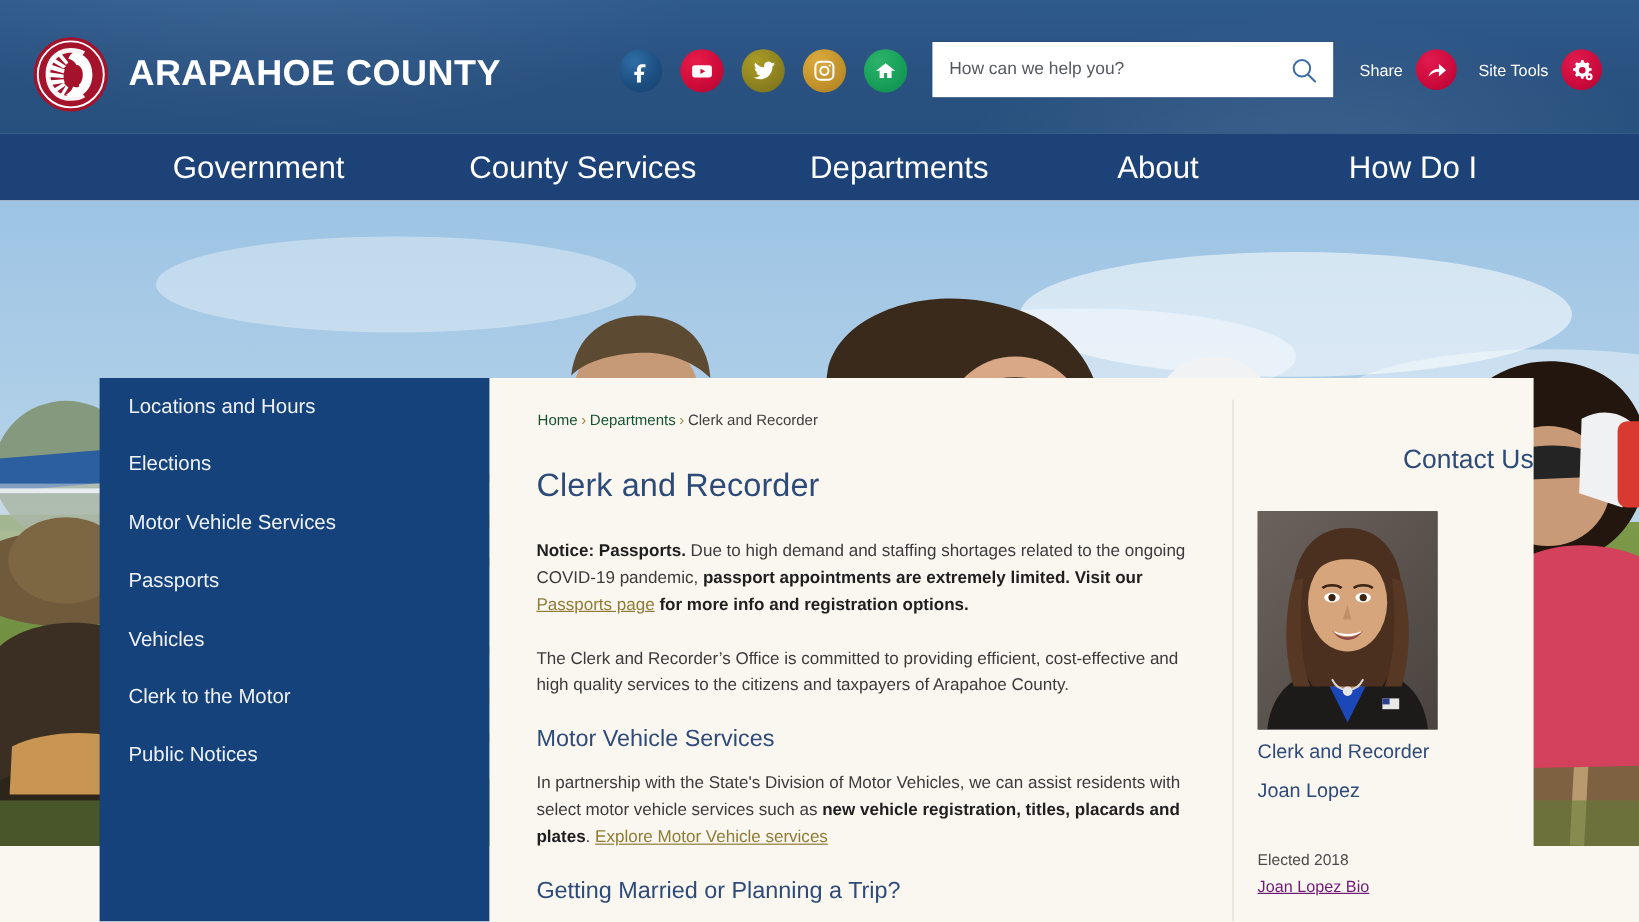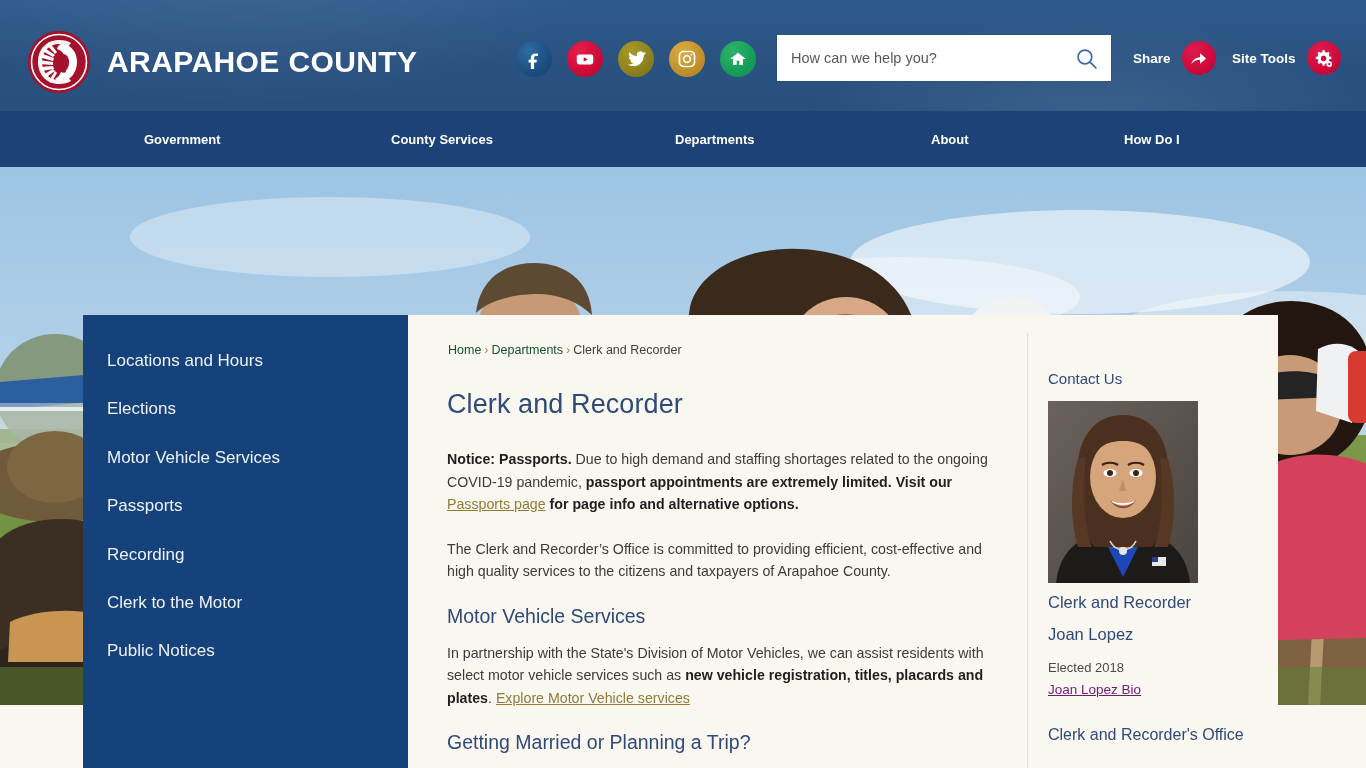--- a/index.html
+++ b/index.html
@@ -55,57 +55,57 @@
     padding: 0 14px; font-size: 14.5px; color: #33353a;
     font-family: "Liberation Sans", sans-serif; background: transparent;
   }
   .searchbox input::placeholder { color: #55585e; }
   .search-btn {
     width: 50px; height: 100%; border: 0; background: transparent; cursor: pointer;
     display: flex; align-items: center; justify-content: center;
   }
 
   .hdr-tool { position: absolute; display: flex; align-items: center; gap: 11px; }
-  .hdr-tool .lbl { color: #fff; font-size: 13.5px; font-weight: 700; white-space: nowrap; }
+  .hdr-tool .lbl { color: #fff; font-size: 13.5px; font-weight: 400; white-space: nowrap; }
   .hdr-circle {
     width: 34px; height: 34px; border-radius: 50%;
     background: radial-gradient(circle at 36% 28%, #e01a4e 0%, #cc0a3c 60%, #ae0431 100%);
     display: flex; align-items: center; justify-content: center; cursor: pointer;
   }
   #share-tool { left: 1133px; top: 41px; }
   #sitetools-tool { left: 1232px; top: 41px; }
 
   
   .nav {
     position: absolute; top: 111px; left: 0; width: 1366px; height: 56px;
     background: #1c4278;
     display: flex; align-items: center;
   }
   .nav-inner { position: relative; width: 1366px; height: 100%; }
   .nav-item {
     position: absolute; top: 0; height: 100%; display: flex; align-items: center;
-    color: #ffffff; font-size: 13px; cursor: pointer; white-space: nowrap; font-weight: bold;
+    color: #ffffff; font-size: 26px; cursor: pointer; white-space: nowrap;
   }
   .nav-item:nth-child(1) { left: 144px; }
   .nav-item:nth-child(2) { left: 391px; }
   .nav-item:nth-child(3) { left: 675px; }
   .nav-item:nth-child(4) { left: 931px; }
   .nav-item:nth-child(5) { left: 1124px; }
 
   
   .hero {
     position: absolute; top: 167px; left: 0; width: 1366px; height: 538px;
     overflow: hidden;
   }
   .hero svg { position: absolute; inset: 0; display: block; }
 
   
   .sidebar-left {
     position: absolute; left: 83px; top: 315px; width: 325px; height: 453px;
-    background: #16427c; padding-top: 22px;
+    background: #16427c; 
   }
   .side-item {
     display: block; color: #eef2f7; font-size: 17px; line-height: 1.2;
     padding: 14px 24px; cursor: pointer; text-decoration: none;
   }
 
   .main {
     position: absolute; left: 408px; top: 315px; width: 870px; height: 453px;
     background: #faf7f0;
   }
@@ -129,29 +129,29 @@
   .body-col { position: absolute; left: 447px; top: 448px; width: 546px; }
   .body-col p { font-size: 14.2px; line-height: 22.5px; color: #3b3b3b; margin-bottom: 22px; }
   .body-col p b, .body-col p strong { color: #1f1f1f; font-weight: 700; }
   .body-col a { color: #8f7c37; text-decoration: underline; cursor: pointer; }
   .sec-head {
     font-size: 19.5px; color: #2e4a78; font-weight: 400; margin: 10px 0 14px 0;
   }
 
   
   .rail { position: absolute; left: 1048px; top: 370px; width: 230px; }
-  .rail h2 { font-size: 15px; color: #2e4a78; font-weight: 400; margin-bottom: 14px; }
+  .rail h2 { font-size: 22px; color: #2e4a78; font-weight: 400; margin-bottom: 30px; text-align: right; }
   .rail-photo {
     width: 150px; height: 182px; display: block; overflow: hidden; background: #4a433f;
   }
   .rail-photo svg { display: block; }
   .rail-name {
     font-size: 16.5px; color: #2e4a78; line-height: 26px; margin-top: 6px; cursor: pointer;
   }
-  .rail-meta { font-size: 13px; color: #4a4a4a; margin-top: 8px; line-height: 25px; }
+  .rail-meta { font-size: 13px; color: #4a4a4a; margin-top: 32px; line-height: 25px; }
   .rail-link {
     font-size: 13.5px; color: #701a75; text-decoration: underline; cursor: pointer;
     display: inline-block; margin-top: 2px;
   }
   .rail-office {
     font-size: 16px; color: #2e4a78; margin-top: 26px; line-height: 22px;
   }
 </style>
 </head>
 <body>
@@ -412,36 +412,36 @@
         <rect x="0" y="500" width="1366" height="38" fill="#5e8036" opacity="0.55"></rect>
       </g>
     </svg>
   </div>
 
   <nav class="sidebar-left">
     <a class="side-item">Locations and Hours</a>
     <a class="side-item">Elections</a>
     <a class="side-item">Motor Vehicle Services</a>
     <a class="side-item">Passports</a>
-    <a class="side-item">Recording</a>
+    <a class="side-item">Vehicles</a>
     <a class="side-item">Clerk to the Motor</a>
     <a class="side-item">Public Notices</a>
   </nav>
 
   <div class="main"></div>
   <div class="divider"></div>
 
   <div class="breadcrumb">
     <a>Home</a><span class="sep">›</span><a>Departments</a><span class="sep">›</span><span class="cur">Clerk and Recorder</span>
   </div>
 
   <h1 class="page-title">Clerk and Recorder</h1>
 
   <div class="body-col">
-    <p><b>Notice: Passports.</b><span> Due to high demand and staffing shortages related to the ongoing COVID-19 pandemic, </span><b>passport appointments are extremely limited. Visit our </b><a>Passports page</a><b> for page info and alternative options.</b></p>
+    <p><b>Notice: Passports.</b><span> Due to high demand and staffing shortages related to the ongoing COVID-19 pandemic, </span><b>passport appointments are extremely limited. Visit our </b><a>Passports page</a><b> for more info and registration options.</b></p>
 
     <p>The Clerk and Recorder’s Office is committed to providing efficient, cost-effective and high quality services to the citizens and taxpayers of Arapahoe County.</p>
 
     <h2 class="sec-head">Motor Vehicle Services</h2>
     <p><span>In partnership with the State's Division of Motor Vehicles, we can assist residents with select motor vehicle services such as </span><b>new vehicle registration, titles, placards and plates</b><span>. </span><a>Explore Motor Vehicle services</a></p>
 
     <h2 class="sec-head">Getting Married or Planning a Trip?</h2>
   </div>
 
   <aside class="rail">

